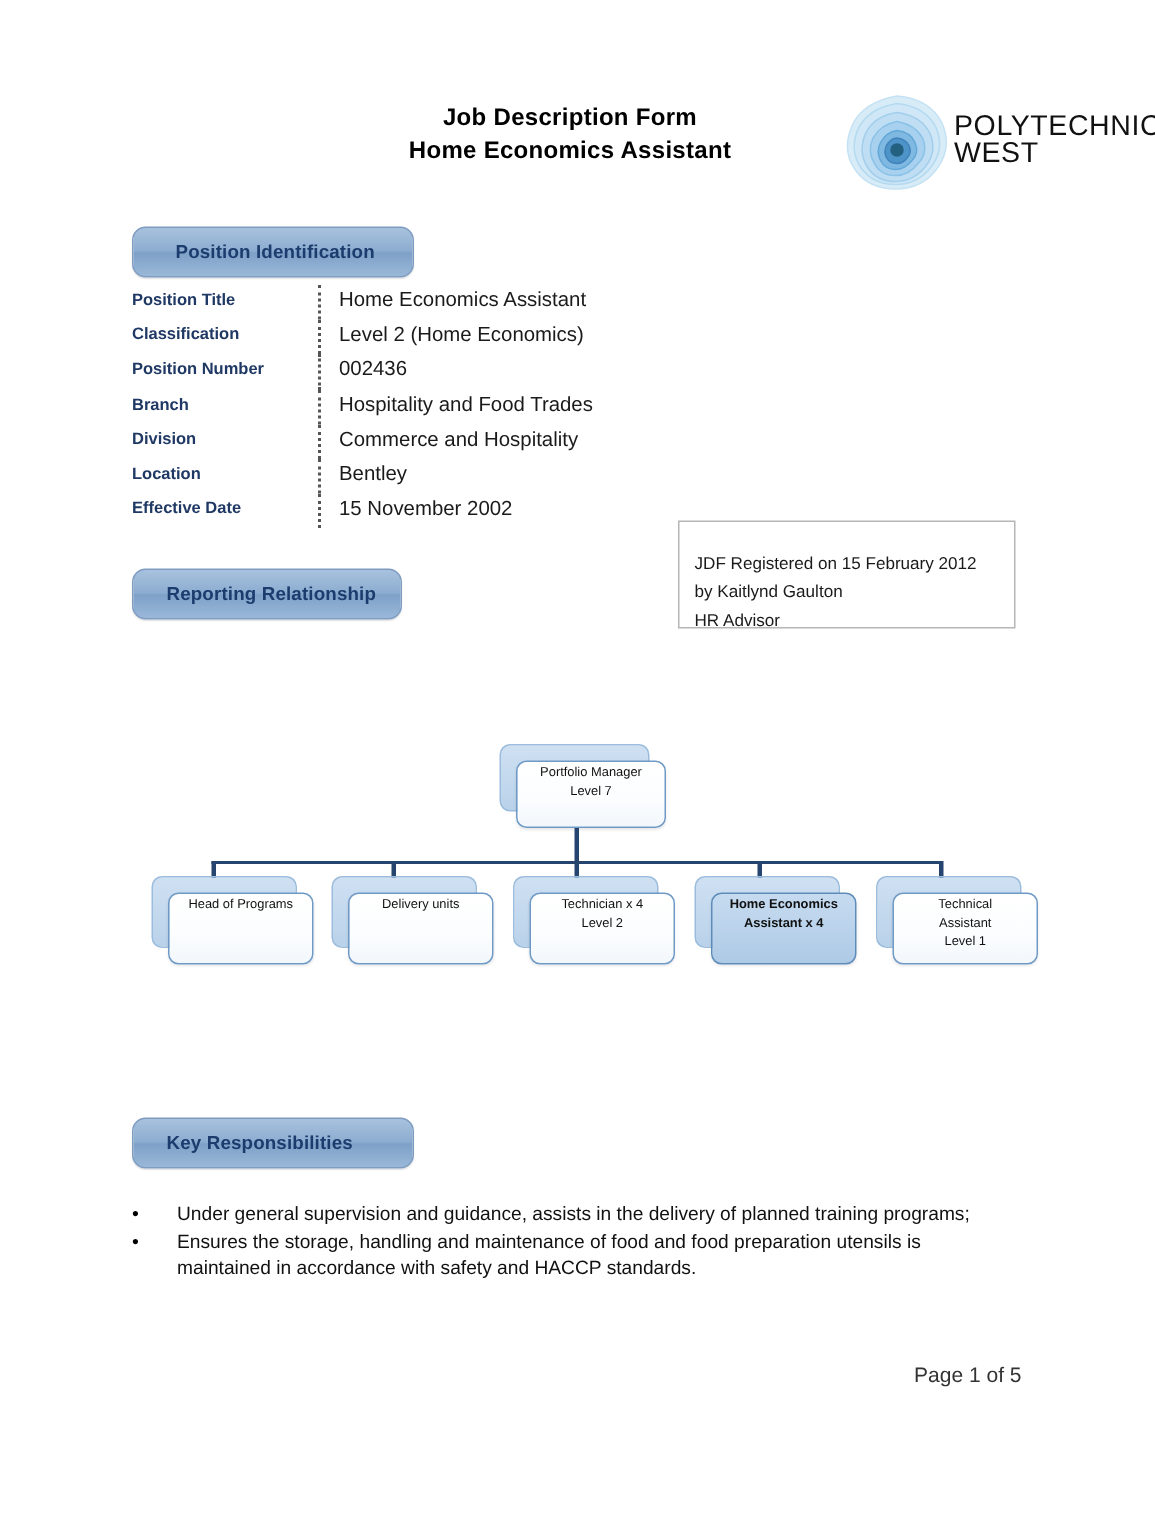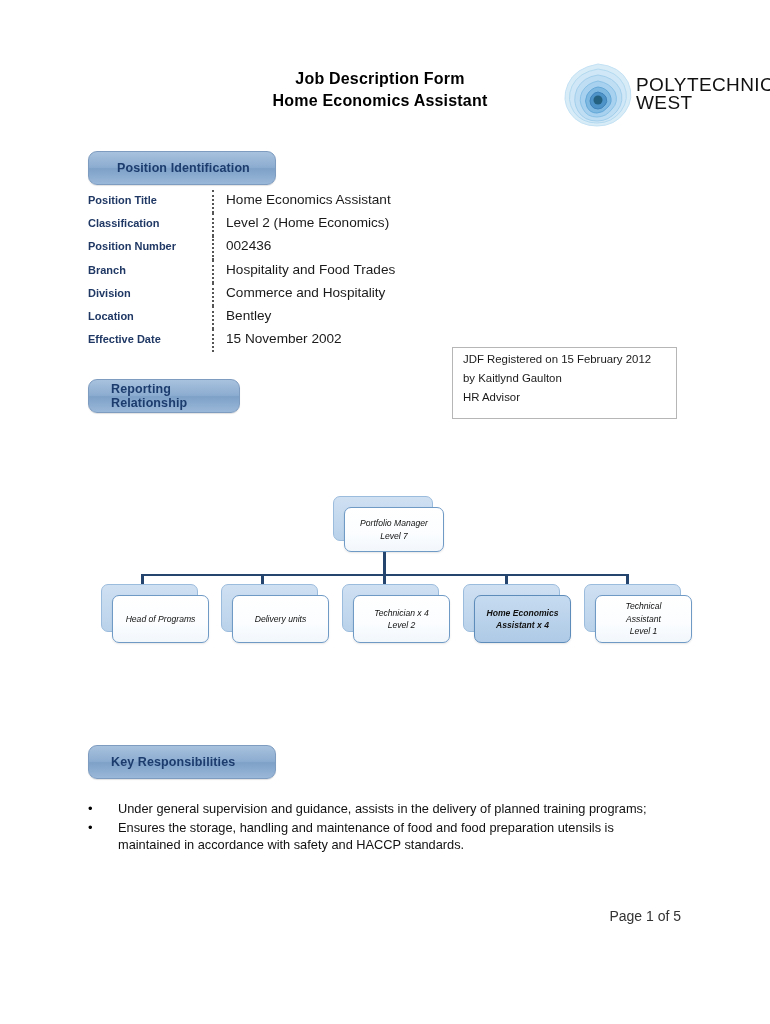--- a/index.html
+++ b/index.html
@@ -109,21 +109,21 @@
   }
 
   
   .jdf-box {
     position: absolute;
     left: 452px; top: 347px;
     width: 225px;
     height: 72px;
     border: 1px solid #b6b6b6;
     box-sizing: border-box;
-    padding: 2px 0 0 10px;
+    padding: 19px 0 0 10px;
     font-size: 11.4px;
     line-height: 19px;
     color: #1a1a1a;
   }
   .jdf-box span { display: block; }
 
   
   .org {
     position: absolute;
     left: 0; top: 480px;
@@ -146,27 +146,25 @@
     position: absolute;
     left: 11px; top: 11px;
     width: 100%; height: 100%;
     background: linear-gradient(to bottom, #ffffff 0%, #fbfdff 60%, #f2f7fc 100%);
     border: 1px solid #6f9ac6;
     border-radius: 7px;
     box-sizing: border-box;
     display: flex;
     flex-direction: column;
     align-items: center;
-    justify-content: center;
     font-size: 8.6px;
     line-height: 12.5px;
     color: #111;
     text-align: center;
     box-shadow: 0 1px 2px rgba(0,0,0,0.10);
-    font-style: italic;
   }
   .node-front.highlight {
     background: linear-gradient(to bottom, #c6dbf0 0%, #aecae6 100%);
     border-color: #5e8cba;
     font-weight: bold;
   }
   .node-front span { display: block; }
 
   .conn {
     position: absolute;
@@ -274,21 +272,21 @@
     <div class="pid-sep"></div>
     <div class="pid-value">Bentley</div>
   </div>
   <div class="pid-row">
     <div class="pid-label">Effective Date</div>
     <div class="pid-sep"></div>
     <div class="pid-value">15 November 2002</div>
   </div>
 </div>
 
-<div class="pill" style="left:88px; top:379px; width:152px; height:34px;">
+<div class="pill" style="left:88px; top:379px; width:180px; height:34px;">
   <span>Reporting Relationship</span>
 </div>
 
 <div class="jdf-box">
   <span>JDF Registered on 15 February 2012</span>
   <span>by Kaitlynd Gaulton</span>
   <span>HR Advisor</span>
 </div>
 
 <div class="org">

